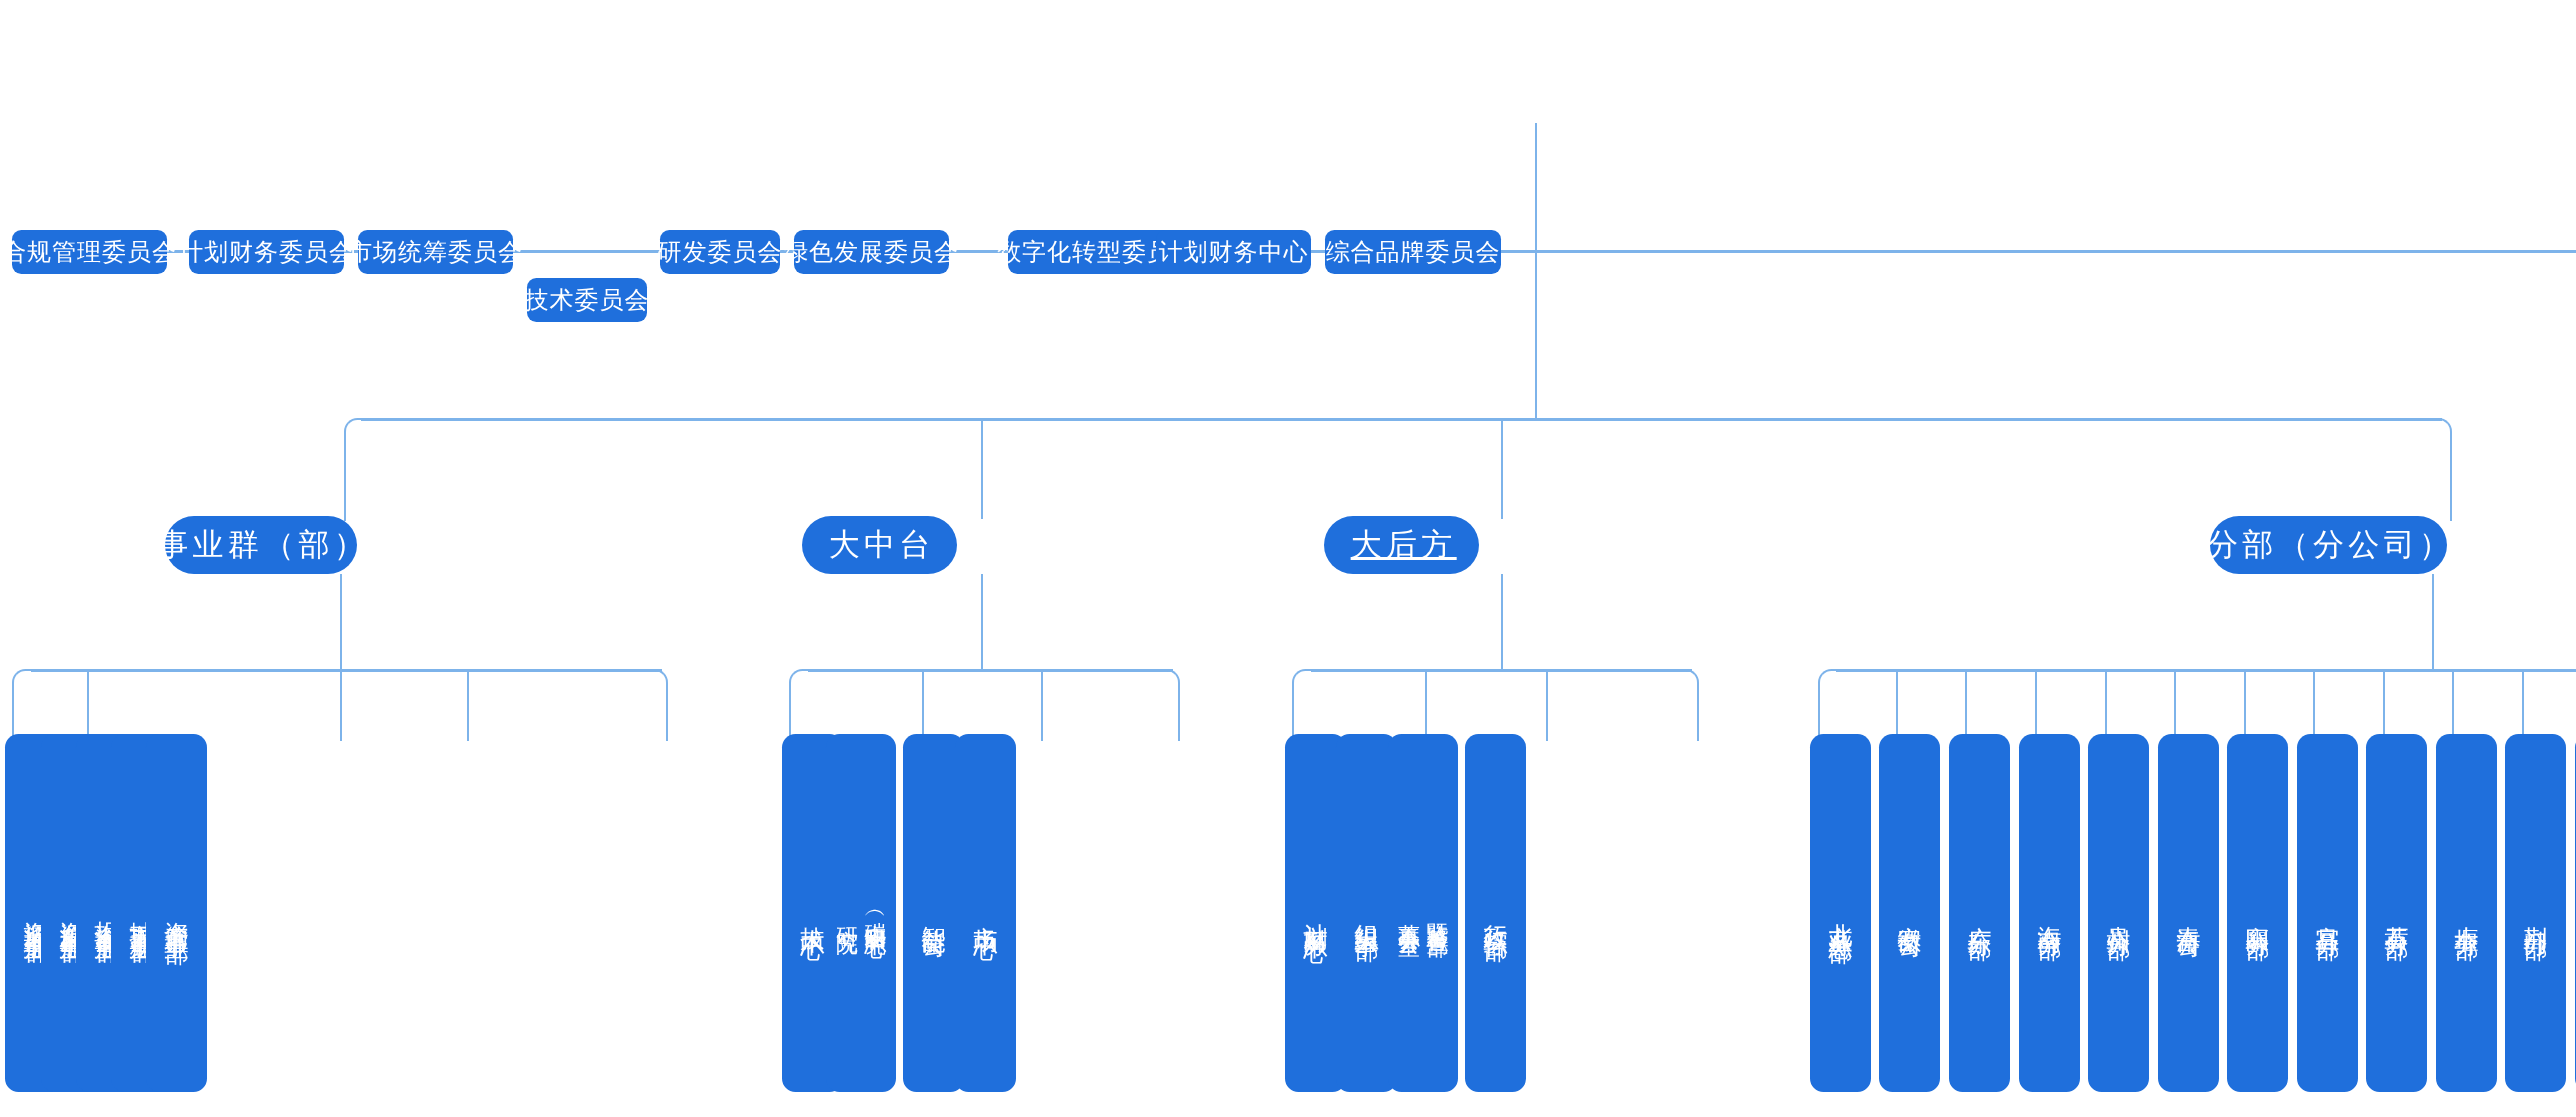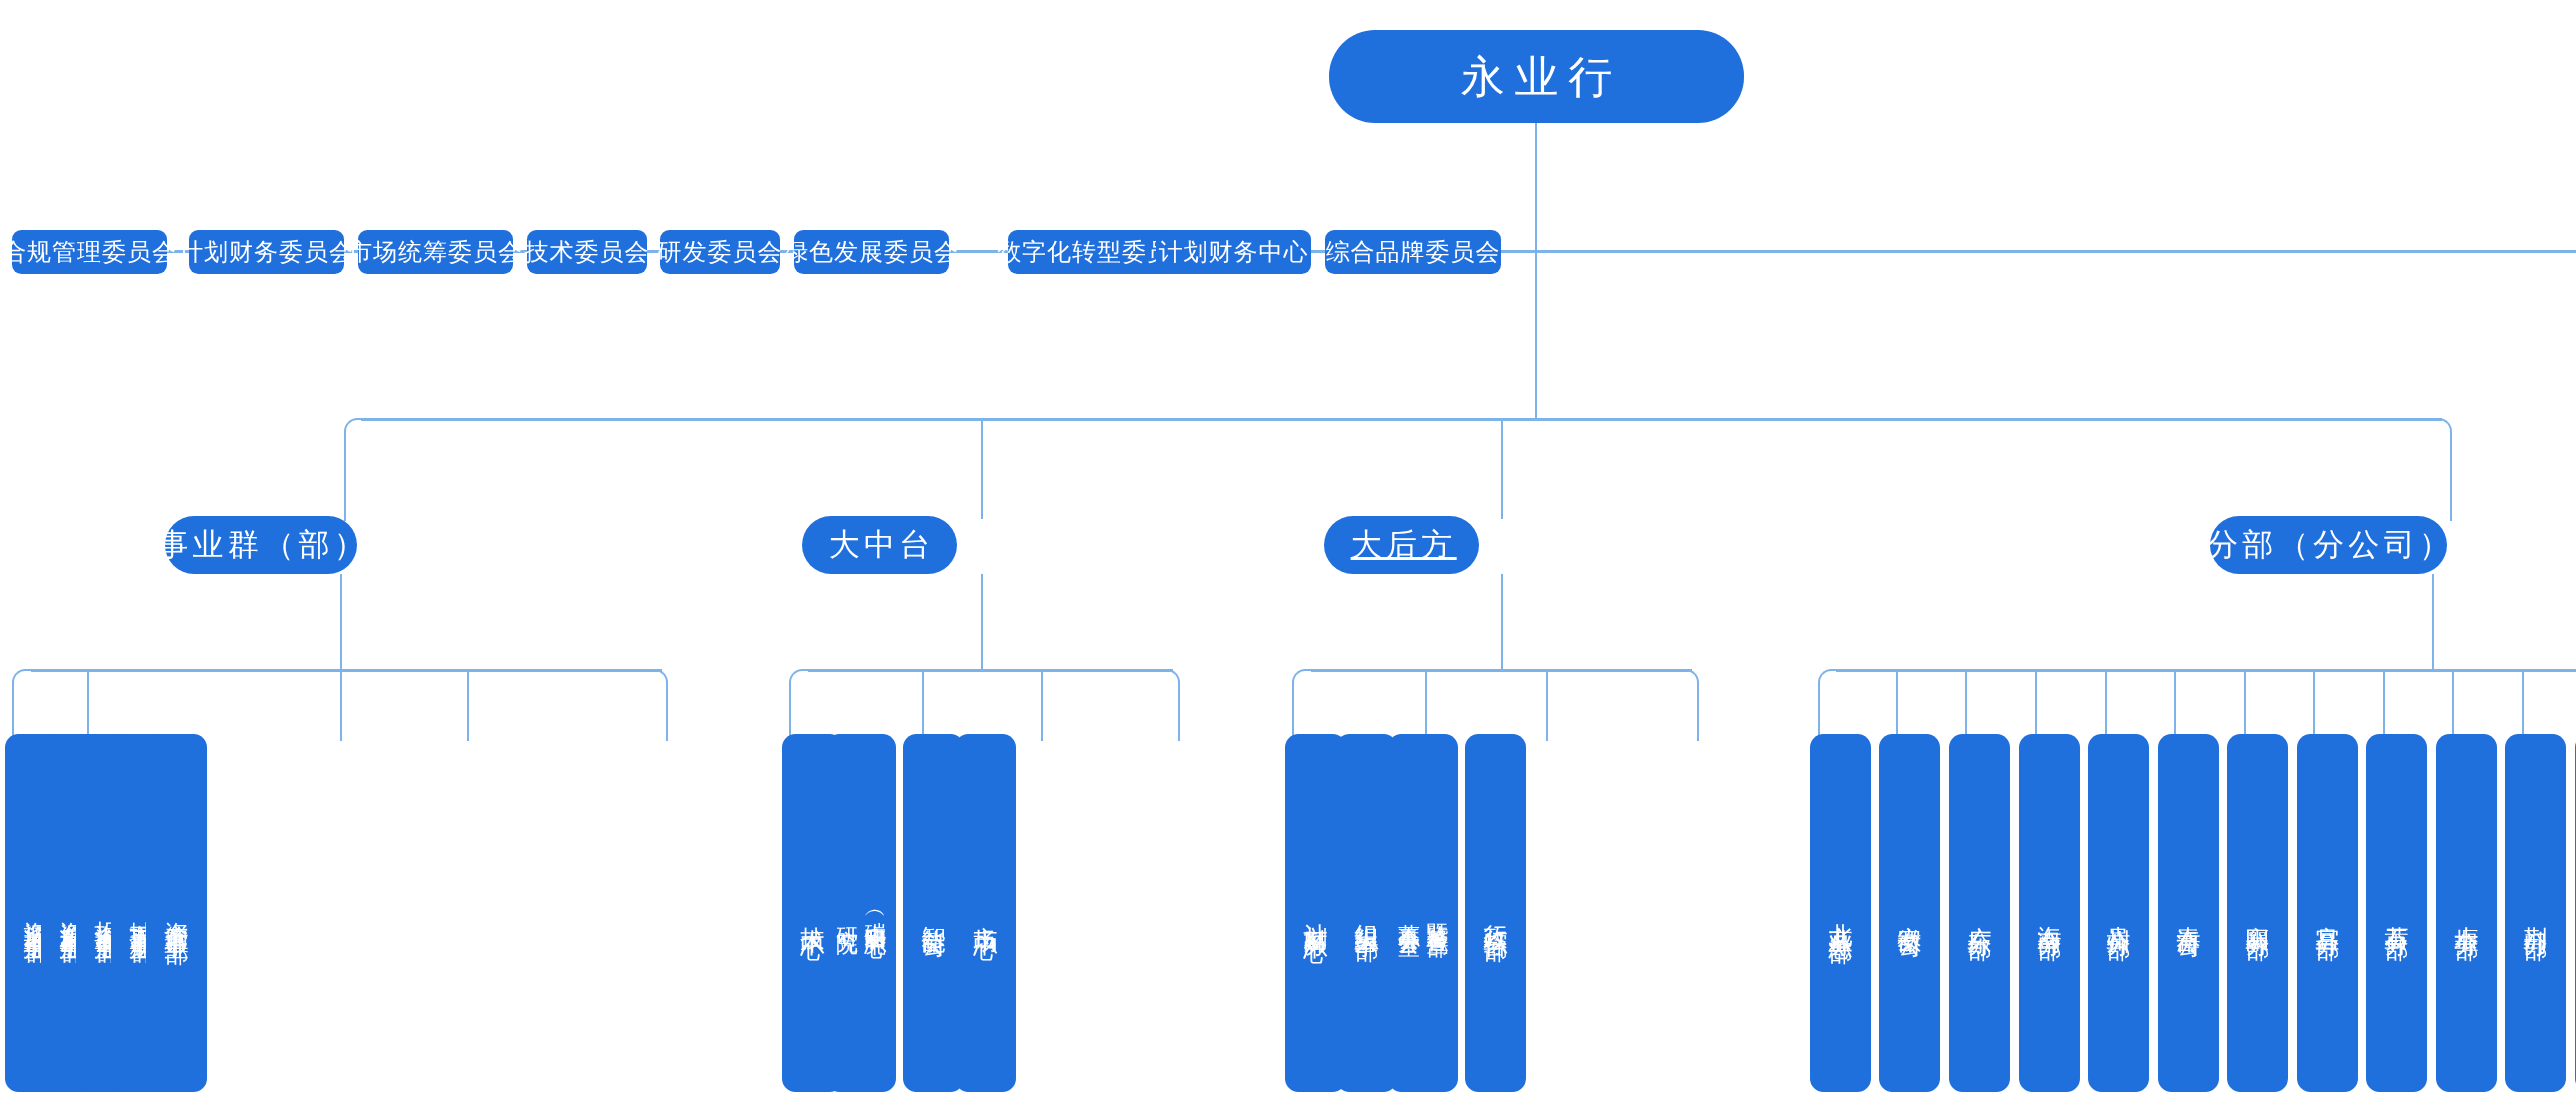--- a/index.html
+++ b/index.html
@@ -89,38 +89,35 @@
   .elbow-tr{border-left:none;border-bottom:none;border-top-right-radius:13.4px;}
 
   
   .cbus{background:#7db3ea;height:3.1px;}
 </style>
 </head>
 <body>
 
 <div class="canvas">
 
-  <div class="node root">
-    <span>永业行</span>
-  </div>
 
   <div class="line vline-thin" style="left:1535px;top:123px;height:129px;"></div>
 
   <div class="line cbus" style="left:97px;top:250px;width:2865px;"></div>
 
   <div class="node committee" style="left:12px;width:155px;">
     <span>合规管理委员会</span>
   </div>
   <div class="node committee" style="left:189px;width:155px;">
     <span>计划财务委员会</span>
   </div>
   <div class="node committee" style="left:358px;width:155px;">
     <span>市场统筹委员会</span>
   </div>
-  <div class="node committee" style="left:527px;width:120px;">
+  <div class="node committee" style="left:527px;width:120px;margin-top:48px;">
     <span>技术委员会</span>
   </div>
   <div class="node committee" style="left:660px;width:120px;">
     <span>研发委员会</span>
   </div>
   <div class="node committee" style="left:794px;width:155px;">
     <span>绿色发展委员会</span>
   </div>
   <div class="node committee" style="left:1008px;width:178px;">
     <span>数字化转型委员会</span>

